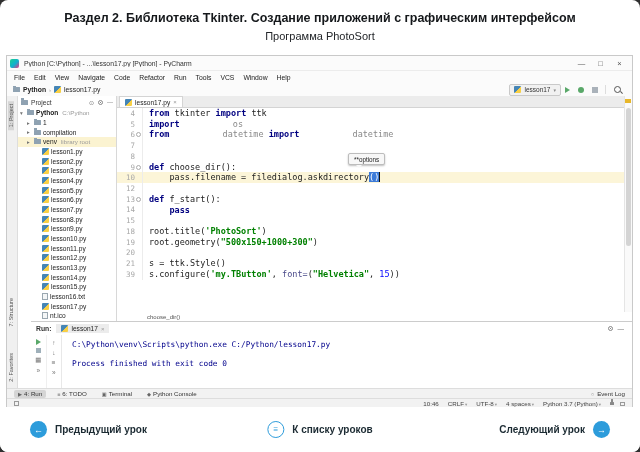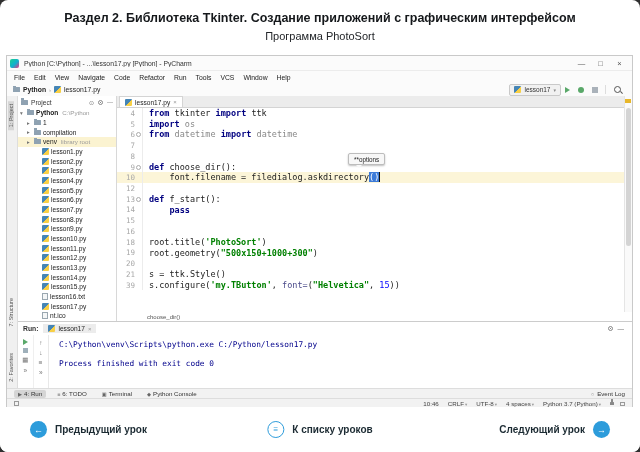--- a/index.html
+++ b/index.html
@@ -67,35 +67,35 @@
   .etab{height:11px;background:#fff;border:1px solid #d4d4d4;border-bottom:none;display:flex;align-items:center;gap:3px;padding:0 5px;font-size:6.6px;box-sizing:border-box;}
   .tab-x{color:#999;font-size:6px;}
   .cl{display:flex;height:10.74px;align-items:stretch;}
   .cl.cur{background:#FCF5D8;}
   .ln{width:26px;flex:0 0 26px;text-align:right;padding-right:7px;color:#a8a8a8;font:7.5px "DejaVu Sans Mono",monospace;border-right:1px solid #ececec;box-sizing:border-box;display:flex;align-items:center;justify-content:flex-end;position:relative;}
   .fold{position:absolute;right:1px;top:50%;margin-top:-2.5px;width:5px;height:5px;border:1px solid #aaa;border-radius:50%;background:#fff;box-sizing:border-box;}
   .code{font:8.5px/10.74px "DejaVu Sans Mono",monospace;white-space:pre;padding-left:6px;}
   .seg.k{color:#000080;font-weight:bold;}
   .seg.s{color:#008000;font-weight:bold;}
   .seg.n{color:#0000FF;}
-  .seg.g{color:#888;}
+  .seg.g{color:#888;margin-left:48px;}
   .seg.a{color:#4A4A8A;}
   .seg.sel{background:#3D7BD8;color:#fff;border-right:1.5px solid #111;}
   .tooltip{position:absolute;left:231px;top:57px;background:#f7f7f7;border:1px solid #bdbdbd;border-radius:2px;padding:1.5px 5px;font-size:6.3px;color:#222;box-shadow:0 1px 2px rgba(0,0,0,.25);z-index:5;}
   .tooltip::after{content:"";position:absolute;left:7px;bottom:-3.5px;border-left:3.5px solid transparent;border-right:3.5px solid transparent;border-top:3.5px solid #f7f7f7;}
   .scroll{position:absolute;top:40px;right:0;width:8px;height:216px;background:#fafafa;border-left:1px solid #e5e5e5;box-sizing:border-box;}
   .thumb{position:absolute;left:1px;right:1px;top:12px;height:138px;background:#d4d4d4;border-radius:3px;}
   .mark{position:absolute;right:1px;width:5px;height:2px;background:#E8C250;}
   #mark1{top:3px;width:6px;height:4px;background:#E8B72A;}
   #mark2{top:22px;}
   #mark3{top:30px;}
   .bc-bar{position:absolute;top:256px;left:110px;right:0;height:9px;background:#fff;display:flex;align-items:center;padding-left:30px;font-size:6px;color:#555;box-sizing:border-box;}
 
   
-  .runpanel{position:absolute;top:265px;left:11px;right:0;height:67px;border-top:1px solid #ccc;background:#fff;box-sizing:border-box;}
+  .runpanel{position:absolute;top:265px;left:24px;right:0;height:67px;border-top:1px solid #ccc;background:#fff;box-sizing:border-box;}
   .run-head{height:13px;display:flex;align-items:center;gap:5px;padding-left:5px;font-size:6.8px;}
   .run-label{font-weight:bold;color:#333;}
   .run-tab{display:flex;align-items:center;gap:3px;background:#ececec;padding:1px 5px;font-size:6.6px;}
   .run-head-icons{margin-left:auto;display:flex;gap:5px;padding-right:8px;color:#777;font-size:6.5px;align-items:center;}
   .run-body{position:absolute;top:13px;left:0;right:0;bottom:0;display:flex;}
   .run-tools{width:30px;flex:0 0 30px;border-right:1px solid #e8e8e8;display:flex;}
   .rt-col{width:15px;display:flex;flex-direction:column;align-items:center;gap:3px;padding-top:4px;color:#777;font-size:6.5px;}
   .rt-col:first-child{border-right:1px solid #efefef;}
   .i-play-sm{width:0;height:0;border-left:5px solid #59A869;border-top:3px solid transparent;border-bottom:3px solid transparent;}
   .i-stop-sm{width:5px;height:5px;background:#9fb0ba;}
@@ -339,40 +339,36 @@
           <div class="cl">
             <span class="ln">8</span>
             <span class="code"></span>
           </div>
           <div class="cl">
             <span class="ln">9<span class="fold"></span></span>
             <span class="code"><span class="seg k">def</span><span class="seg p"> choose_dir():</span></span>
           </div>
           <div class="cl cur">
             <span class="ln">10</span>
-            <span class="code"><span class="seg p">    font.filename = filedialog.askdirectory</span><span class="seg sel">()</span></span>
+            <span class="code"><span class="seg p">    pass.filename = filedialog.askdirectory</span><span class="seg sel">()</span></span>
           </div>
           <div class="cl">
             <span class="ln">12</span>
             <span class="code"></span>
           </div>
           <div class="cl">
             <span class="ln">13<span class="fold"></span></span>
             <span class="code"><span class="seg k">def</span><span class="seg p"> f_start():</span></span>
           </div>
           <div class="cl">
             <span class="ln">14</span>
             <span class="code"><span class="seg p">    </span><span class="seg k">pass</span></span>
           </div>
           <div class="cl">
             <span class="ln">15</span>
-            <span class="code"></span>
-          </div>
-          <div class="cl">
-            <span class="ln">16</span>
             <span class="code"></span>
           </div>
           <div class="cl">
             <span class="ln">18</span>
             <span class="code"><span class="seg p">root.title(</span><span class="seg s">'PhotoSort'</span><span class="seg p">)</span></span>
           </div>
           <div class="cl">
             <span class="ln">19</span>
             <span class="code"><span class="seg p">root.geometry(</span><span class="seg s">"500x150+1000+300"</span><span class="seg p">)</span></span>
           </div>

